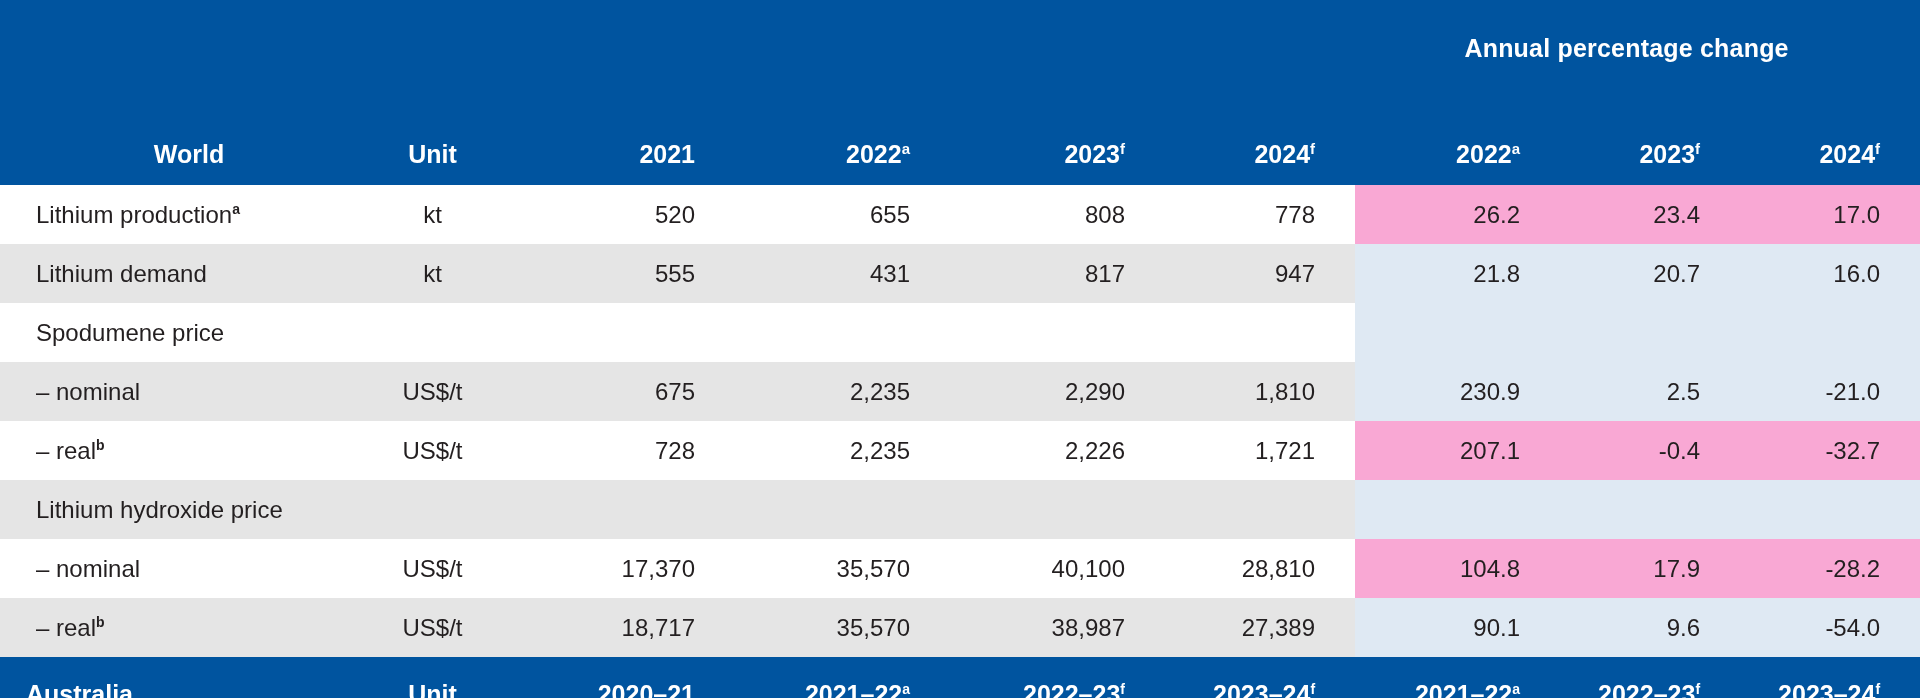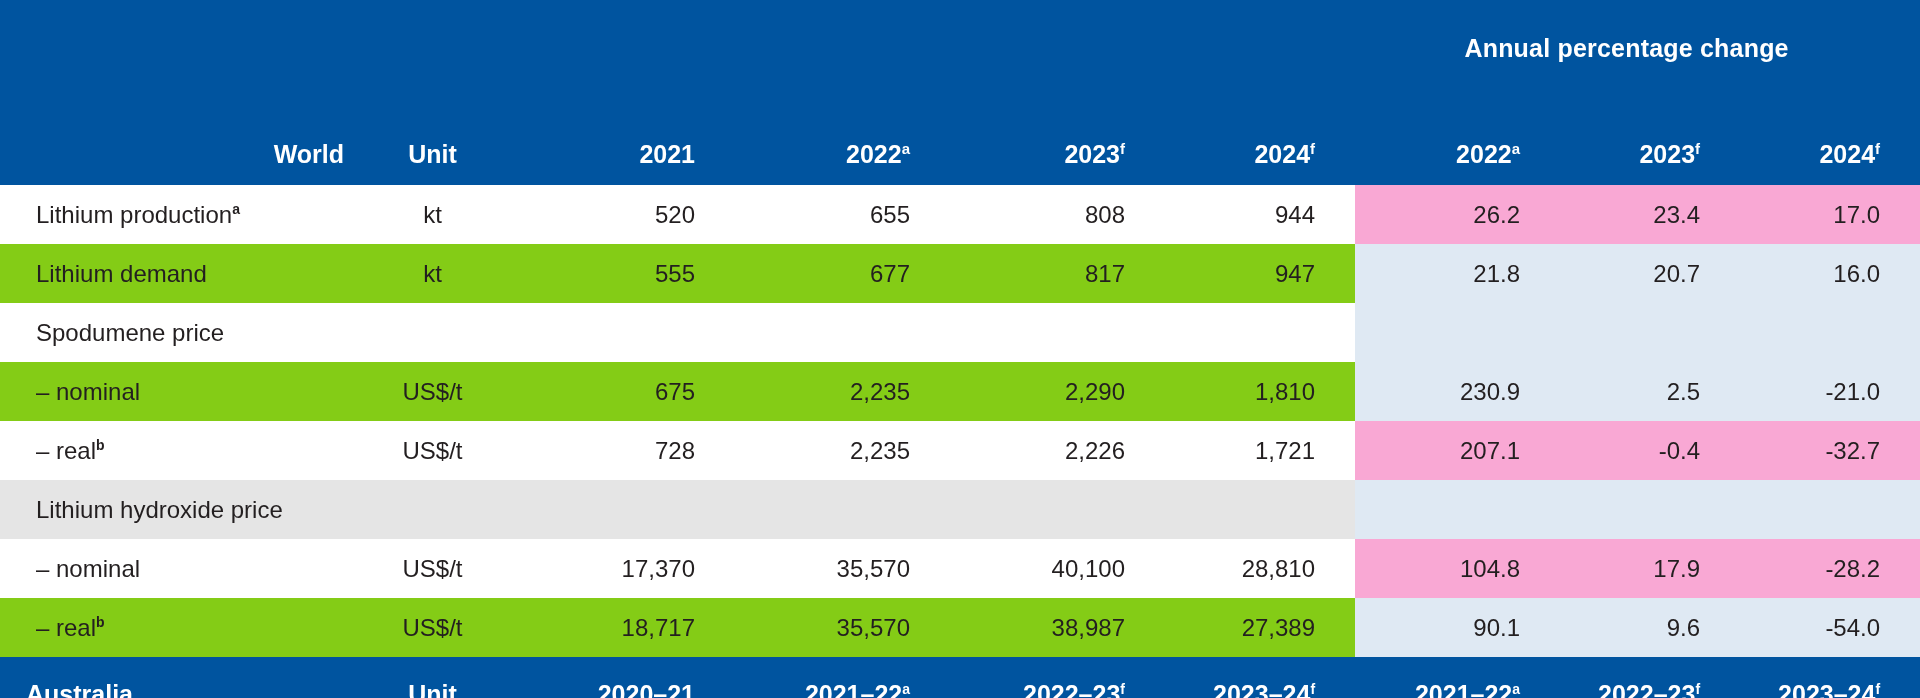--- a/index.html
+++ b/index.html
@@ -57,41 +57,41 @@
   }
   .col-head td {
     background: #00549f;
     color: #ffffff;
     font-weight: bold;
     font-size: 25px;
     height: 72px;
     vertical-align: bottom;
     padding-bottom: 16px;
   }
-  .col-head td.lbl { text-align: right; padding-left: 34px; margin-left: 27px; }
+  .col-head td.lbl { text-align: center; padding-left: 34px; margin-left: 27px; }
   .col-head td.ctr { text-align: center; }
   .col-head td.num { text-align: right; padding-right: 40px; }
   .col-head td.pnum { text-align: right; padding-right: 40px; }
 
   
   tbody tr td {
     font-size: 24px;
     color: #231f20;
     height: 57px;
     vertical-align: middle;
     border: none;
   }
   td.lbl  { text-align: left; padding-left: 36px; }
   td.unit { text-align: center; }
   td.num  { text-align: right; padding-right: 40px; }
   td.pnum { text-align: right; padding-right: 40px; }
 
   
   tr.band-a td.left  { background: #ffffff; }
-  tr.band-b td.left  { background: #84cc16; }
+  tr.band-b td.left  { background: #e5e5e5; }
   tr.band-a td.right { background: #f9a8d4; }
   tr.band-b td.right { background: #dfe9f3; }
 
   tr.sub-head td.left  { background: #ffffff; }
   tr.sub-head td.right { background: #dfe9f3; }
   tr.sub-head.band-b td.left { background: #e5e5e5; }
 
   .sup {
     font-size: 14px;
     vertical-align: super;
@@ -150,31 +150,31 @@
     </thead>
 
     <tbody>
 
       <tr class="band-a">
         <td class="lbl left"><span>Lithium production</span><span class="sup">a</span></td>
         <td class="unit left">kt</td>
         <td class="num left">520</td>
         <td class="num left">655</td>
         <td class="num left">808</td>
-        <td class="num left">944</td>
+        <td class="num left">778</td>
         <td class="pnum right">26.2</td>
         <td class="pnum right">23.4</td>
         <td class="pnum right">17.0</td>
       </tr>
 
       <tr class="band-b">
         <td class="lbl left"><span>Lithium demand</span><span class="sup"></span></td>
         <td class="unit left">kt</td>
         <td class="num left">555</td>
-        <td class="num left">677</td>
+        <td class="num left">431</td>
         <td class="num left">817</td>
         <td class="num left">947</td>
         <td class="pnum right">21.8</td>
         <td class="pnum right">20.7</td>
         <td class="pnum right">16.0</td>
       </tr>
 
       <tr class="band-a sub-head">
         <td class="lbl left"><span>Spodumene price</span><span class="sup"></span></td>
         <td class="unit left"></td>

